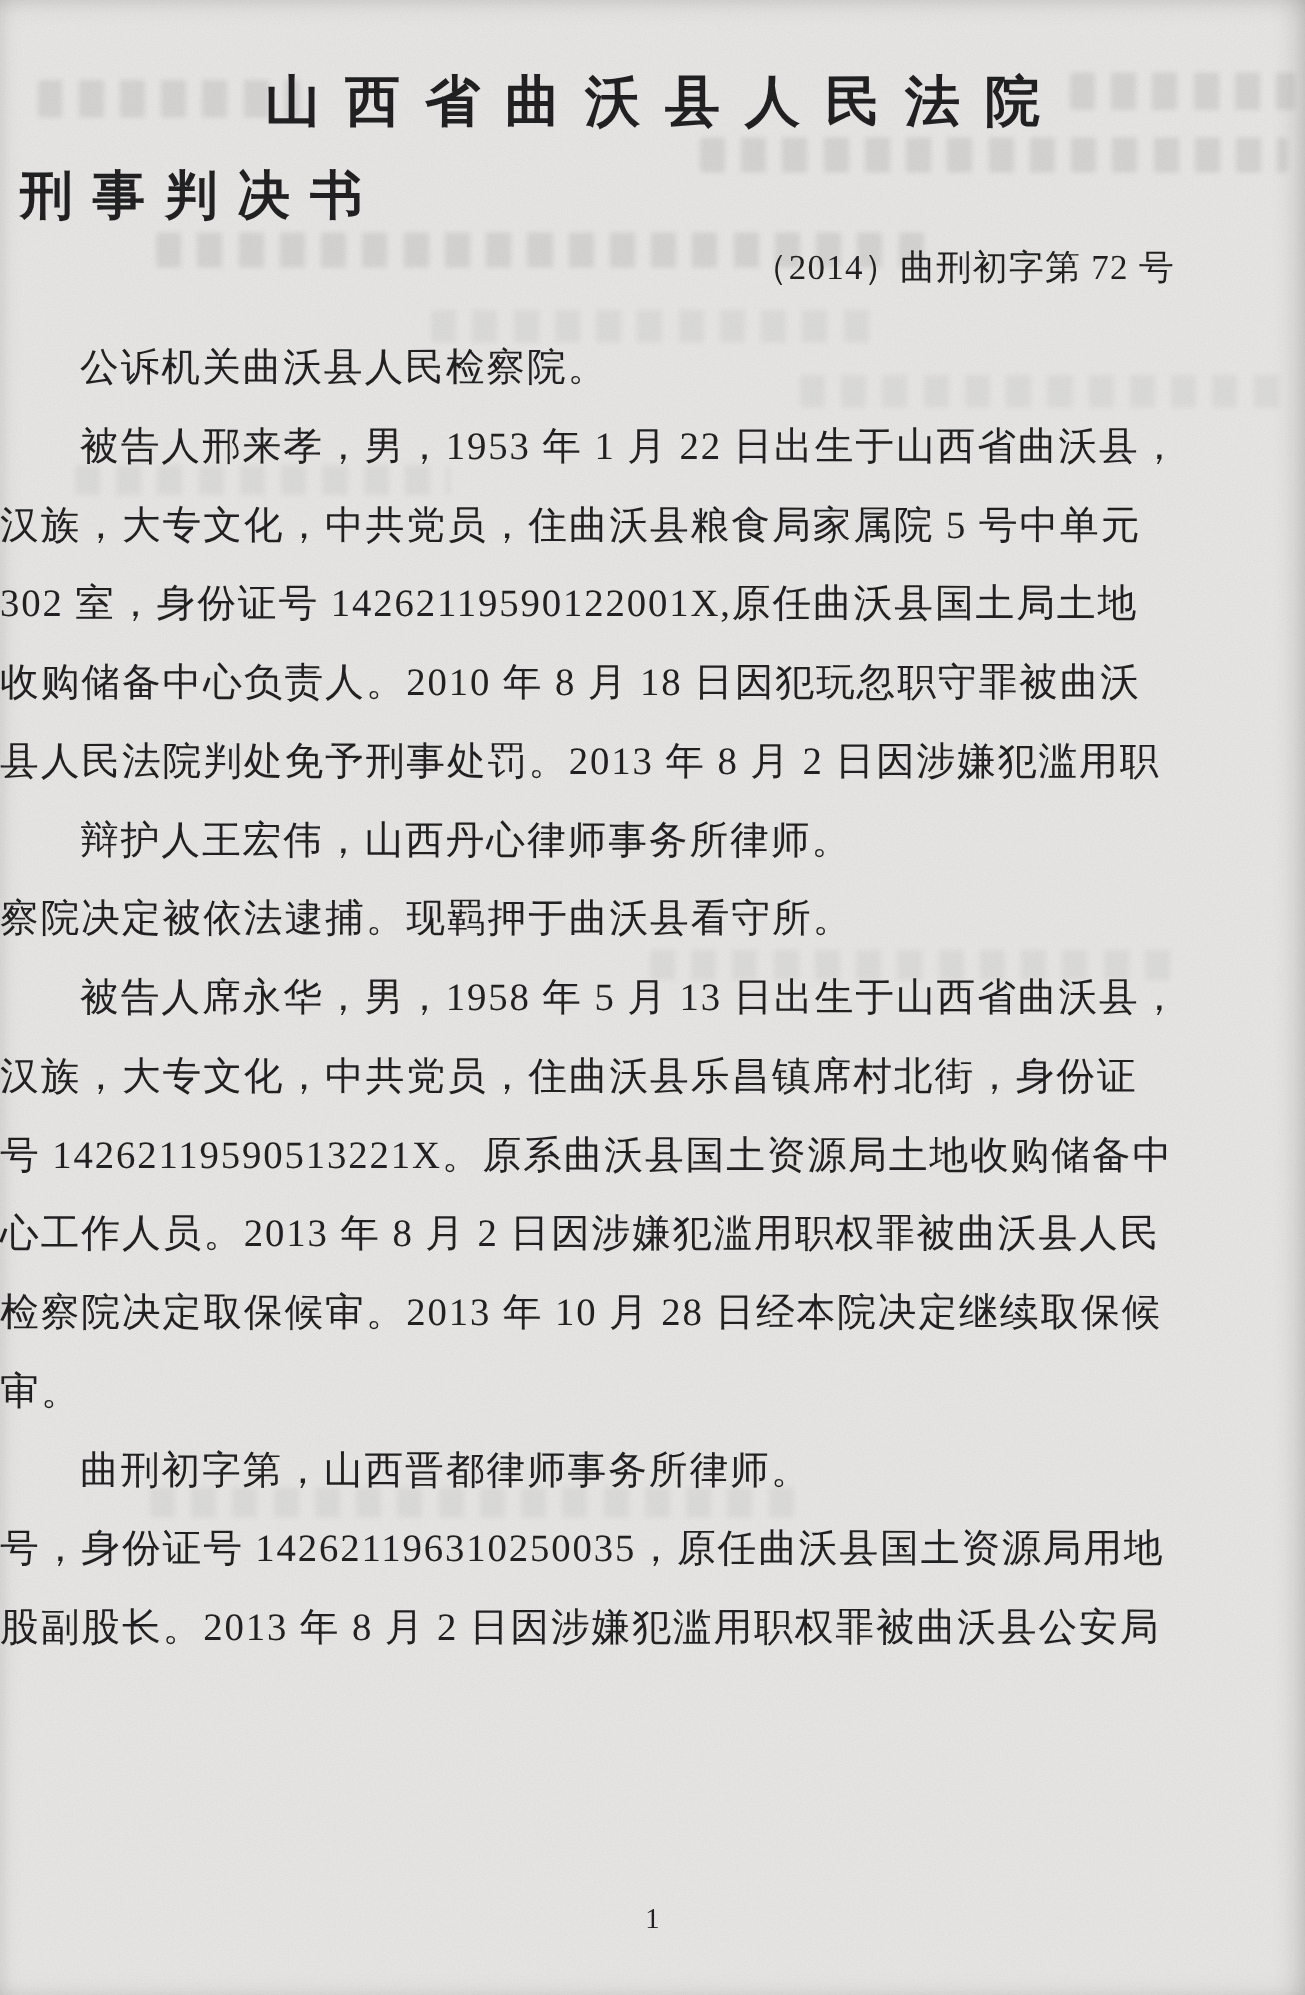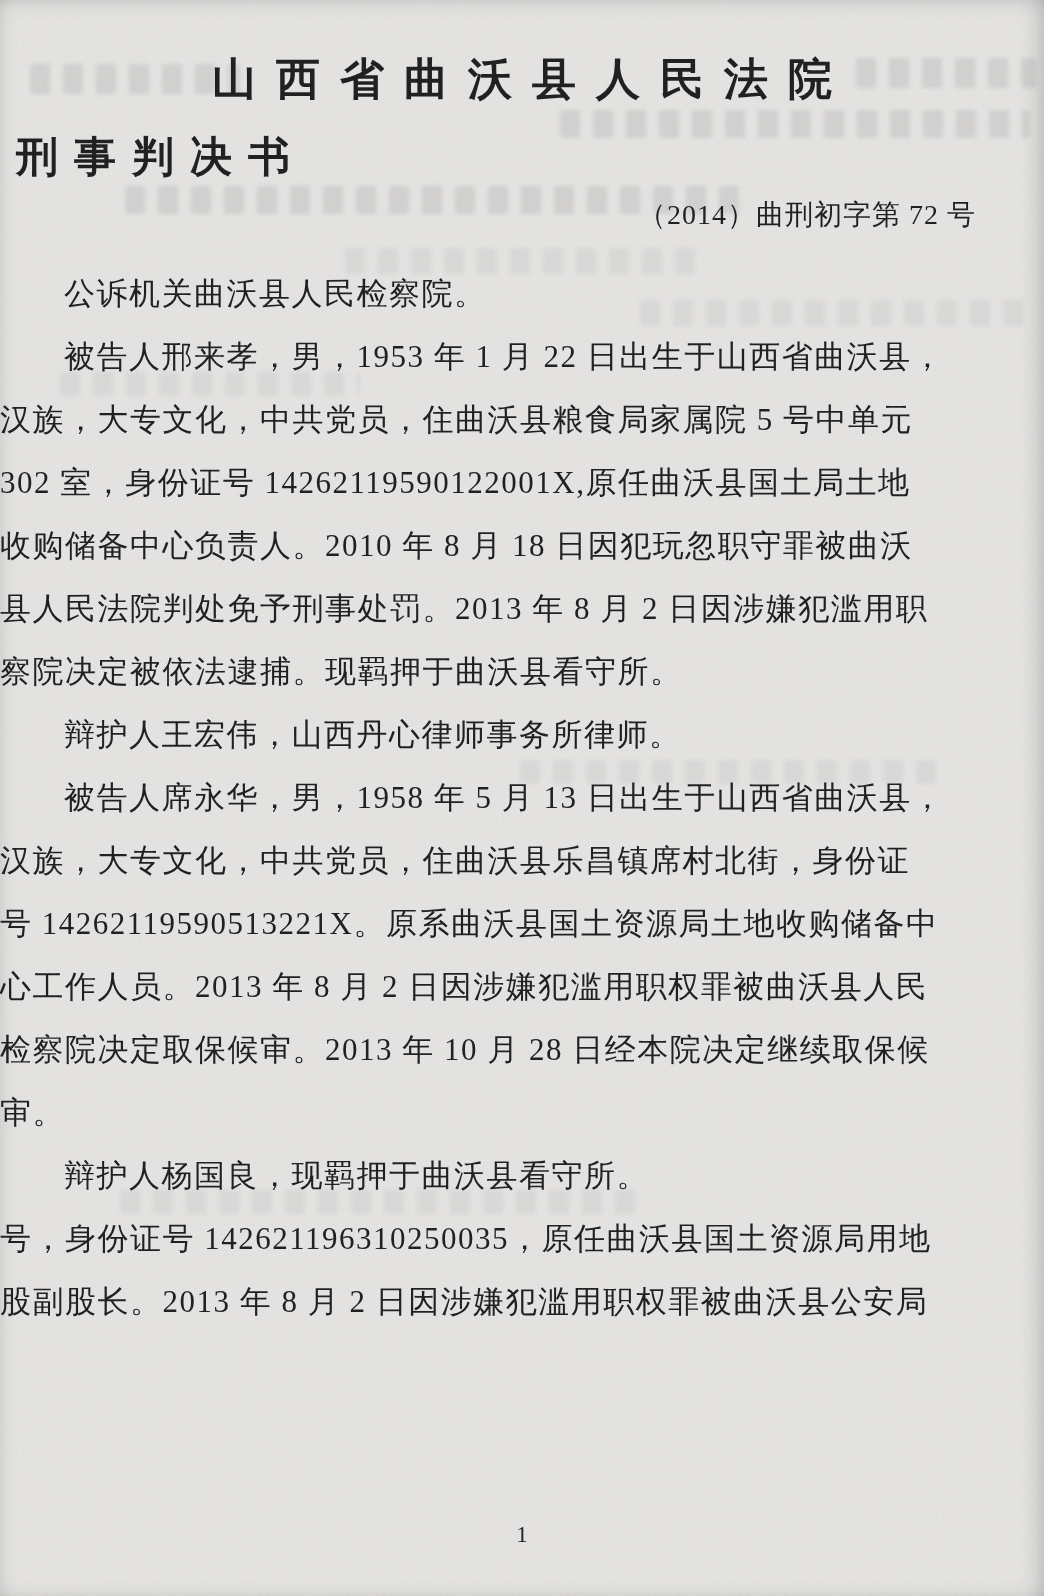--- a/index.html
+++ b/index.html
@@ -15,31 +15,30 @@
                inset 14px 0 20px -14px rgba(0,0,0,.10),
                inset 0 12px 24px -14px rgba(0,0,0,.14),
                inset 0 -12px 24px -16px rgba(0,0,0,.10);
   }
   .content{position:absolute;left:0;top:0;right:0;}
   .title1{
     margin-top:56px;
     font-size:44px;line-height:52px;font-weight:700;
     letter-spacing:20px;text-indent:20px;text-align:center;
     white-space:nowrap;
-    font-family:Liberation Mono, monospace;
   }
   .title2{
     margin-top:24px;
     font-size:42px;line-height:50px;font-weight:700;
     letter-spacing:16px;text-indent:16px;text-align:left;
     white-space:nowrap;
   }
   .case-no{
     margin-top:14px;
-    padding-right:68px;
+    padding-right:104px;
     font-size:28px;line-height:38px;
     text-align:right;
     letter-spacing:1px;
   }
   .body{margin-top:28px;padding-right:60px;}
   .line{
     height:63px;line-height:63px;
     font-size:31px;letter-spacing:1.5px;
     white-space:nowrap;
   }
@@ -80,29 +79,29 @@
     <div class="title2">刑事判决书</div>
     <div class="case-no">（2014）曲刑初字第 72 号</div>
 
     <div class="body">
       <div class="line p-start">公诉机关曲沃县人民检察院。</div>
       <div class="line p-start">被告人邢来孝，男，1953 年 1 月 22 日出生于山西省曲沃县，</div>
       <div class="line">汉族，大专文化，中共党员，住曲沃县粮食局家属院 5 号中单元</div>
       <div class="line">302 室，身份证号 14262119590122001X,原任曲沃县国土局土地</div>
       <div class="line">收购储备中心负责人。2010 年 8 月 18 日因犯玩忽职守罪被曲沃</div>
       <div class="line">县人民法院判处免予刑事处罚。2013 年 8 月 2 日因涉嫌犯滥用职</div>
+      <div class="line p-start">辩护人王宏伟，山西丹心律师事务所律师。</div>
       <div class="line">察院决定被依法逮捕。现羁押于曲沃县看守所。</div>
-      <div class="line p-start">辩护人王宏伟，山西丹心律师事务所律师。</div>
       <div class="line p-start">被告人席永华，男，1958 年 5 月 13 日出生于山西省曲沃县，</div>
       <div class="line">汉族，大专文化，中共党员，住曲沃县乐昌镇席村北街，身份证</div>
       <div class="line">号 14262119590513221X。原系曲沃县国土资源局土地收购储备中</div>
       <div class="line">心工作人员。2013 年 8 月 2 日因涉嫌犯滥用职权罪被曲沃县人民</div>
       <div class="line">检察院决定取保候审。2013 年 10 月 28 日经本院决定继续取保候</div>
       <div class="line">审。</div>
-      <div class="line p-start">辩护人杨国良，现羁押于曲沃县看守所。</div>
+      <div class="line p-start">曲刑初字第，山西晋都律师事务所律师。</div>
       <div class="line">号，身份证号 142621196310250035，原任曲沃县国土资源局用地</div>
       <div class="line">股副股长。2013 年 8 月 2 日因涉嫌犯滥用职权罪被曲沃县公安局</div>
     </div>
   </div>
 
   <div class="page-num">1</div>
 
   <svg class="noise" width="1044" height="1596" xmlns="http://www.w3.org/2000/svg">
     <filter id="grain">
       <feTurbulence type="fractalNoise" baseFrequency="0.85" numOctaves="2" seed="7"></feTurbulence>

